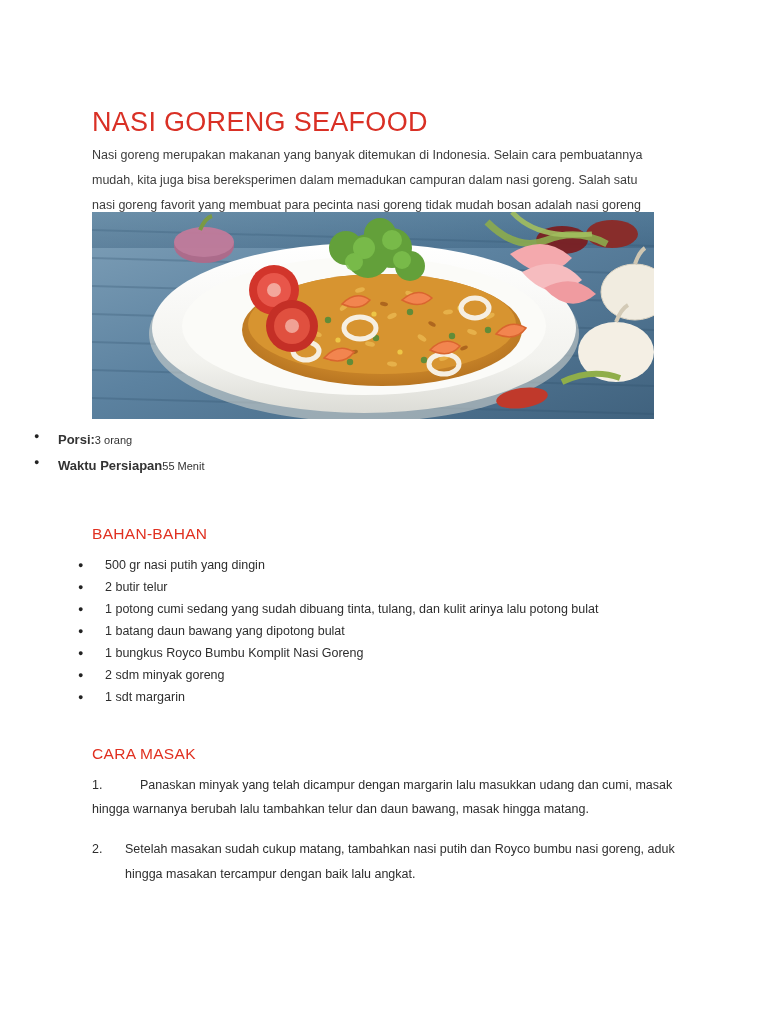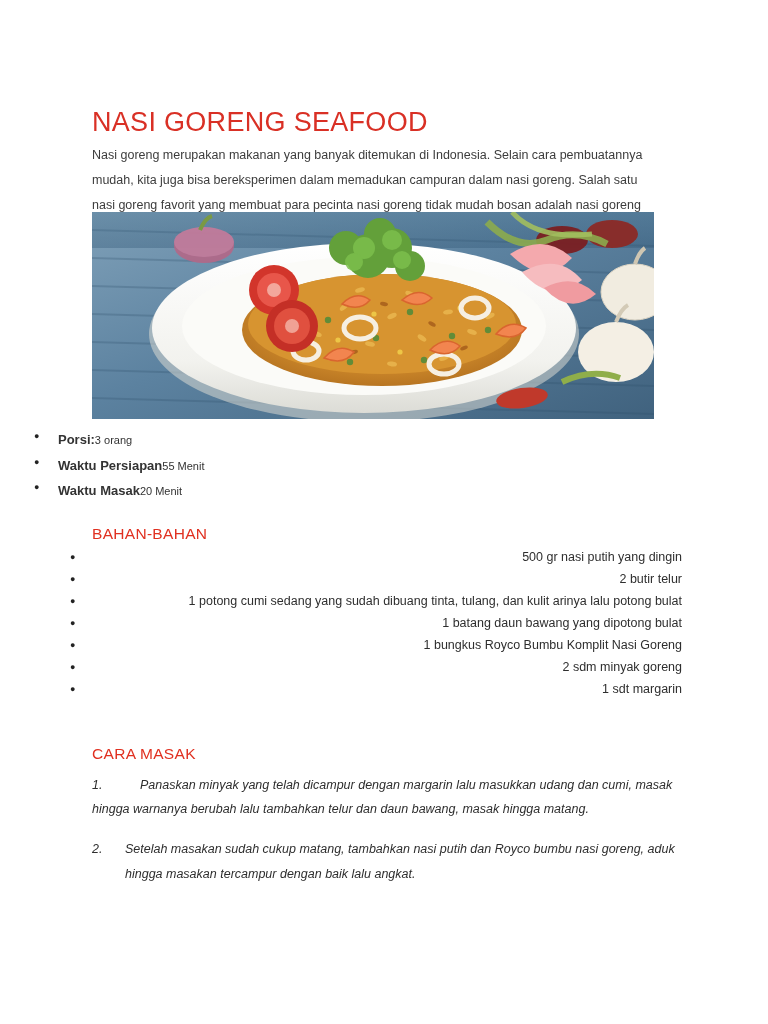--- a/index.html
+++ b/index.html
@@ -90,24 +90,23 @@
     font-weight: 400;
   }
   #bahan-head { top: 512px; text-align: right; }
   #cara-head  { top: 732px; }
 
   .ing-list {
     position: absolute;
     left: 58px;
     top: 542px;
     width: 620px;
-    margin: 4px;
+    margin: 12px;
     padding: 0;
     list-style: none;
-    text-align: right;
   }
   .ing-list li {
     position: relative;
     padding-left: 35px;
     height: 22px;
     line-height: 22px;
     font-size: 12.5px;
     color: #2e2e2e;
   }
   .ing-list li::before {
@@ -123,21 +122,20 @@
     position: absolute;
     left: 92px;
     top: 760px;
     width: 590px;
   }
   .step {
     font-size: 12.5px;
     line-height: 1.95;
     color: #2e2e2e;
     margin-bottom: 16px;
-    font-style: italic;
   }
   .step-1 .num {
     display: inline-block;
     width: 48px;
   }
   .step-2 {
     position: relative;
     padding-left: 33px;
   }
   .step-2 .num {
@@ -310,21 +308,20 @@
       <g>
         <path d="M470 170 q30 -14 58 -4" stroke="#8fae4a" stroke-width="6" fill="none"></path>
         <ellipse cx="430" cy="186" rx="26" ry="10" fill="#c0392b" transform="rotate(-8 430 186)"></ellipse>
       </g>
     </svg>
   </div>
 
   <ul class="meta-list">
     <li><b>Porsi:</b><span>3 orang</span></li>
     <li><b>Waktu Persiapan</b><span>55 Menit</span></li>
-    <li><b>Waktu Masak</b><span>20 Menit</span></li>
   </ul>
 
   <h2 id="bahan-head" class="section-head">BAHAN-BAHAN</h2>
 
   <ul class="ing-list">
     <li>500 gr nasi putih yang dingin</li>
     <li>2 butir telur</li>
     <li>1 potong cumi sedang yang sudah dibuang tinta, tulang, dan kulit arinya lalu potong bulat</li>
     <li>1 batang daun bawang yang dipotong bulat</li>
     <li>1 bungkus Royco Bumbu Komplit Nasi Goreng</li>

